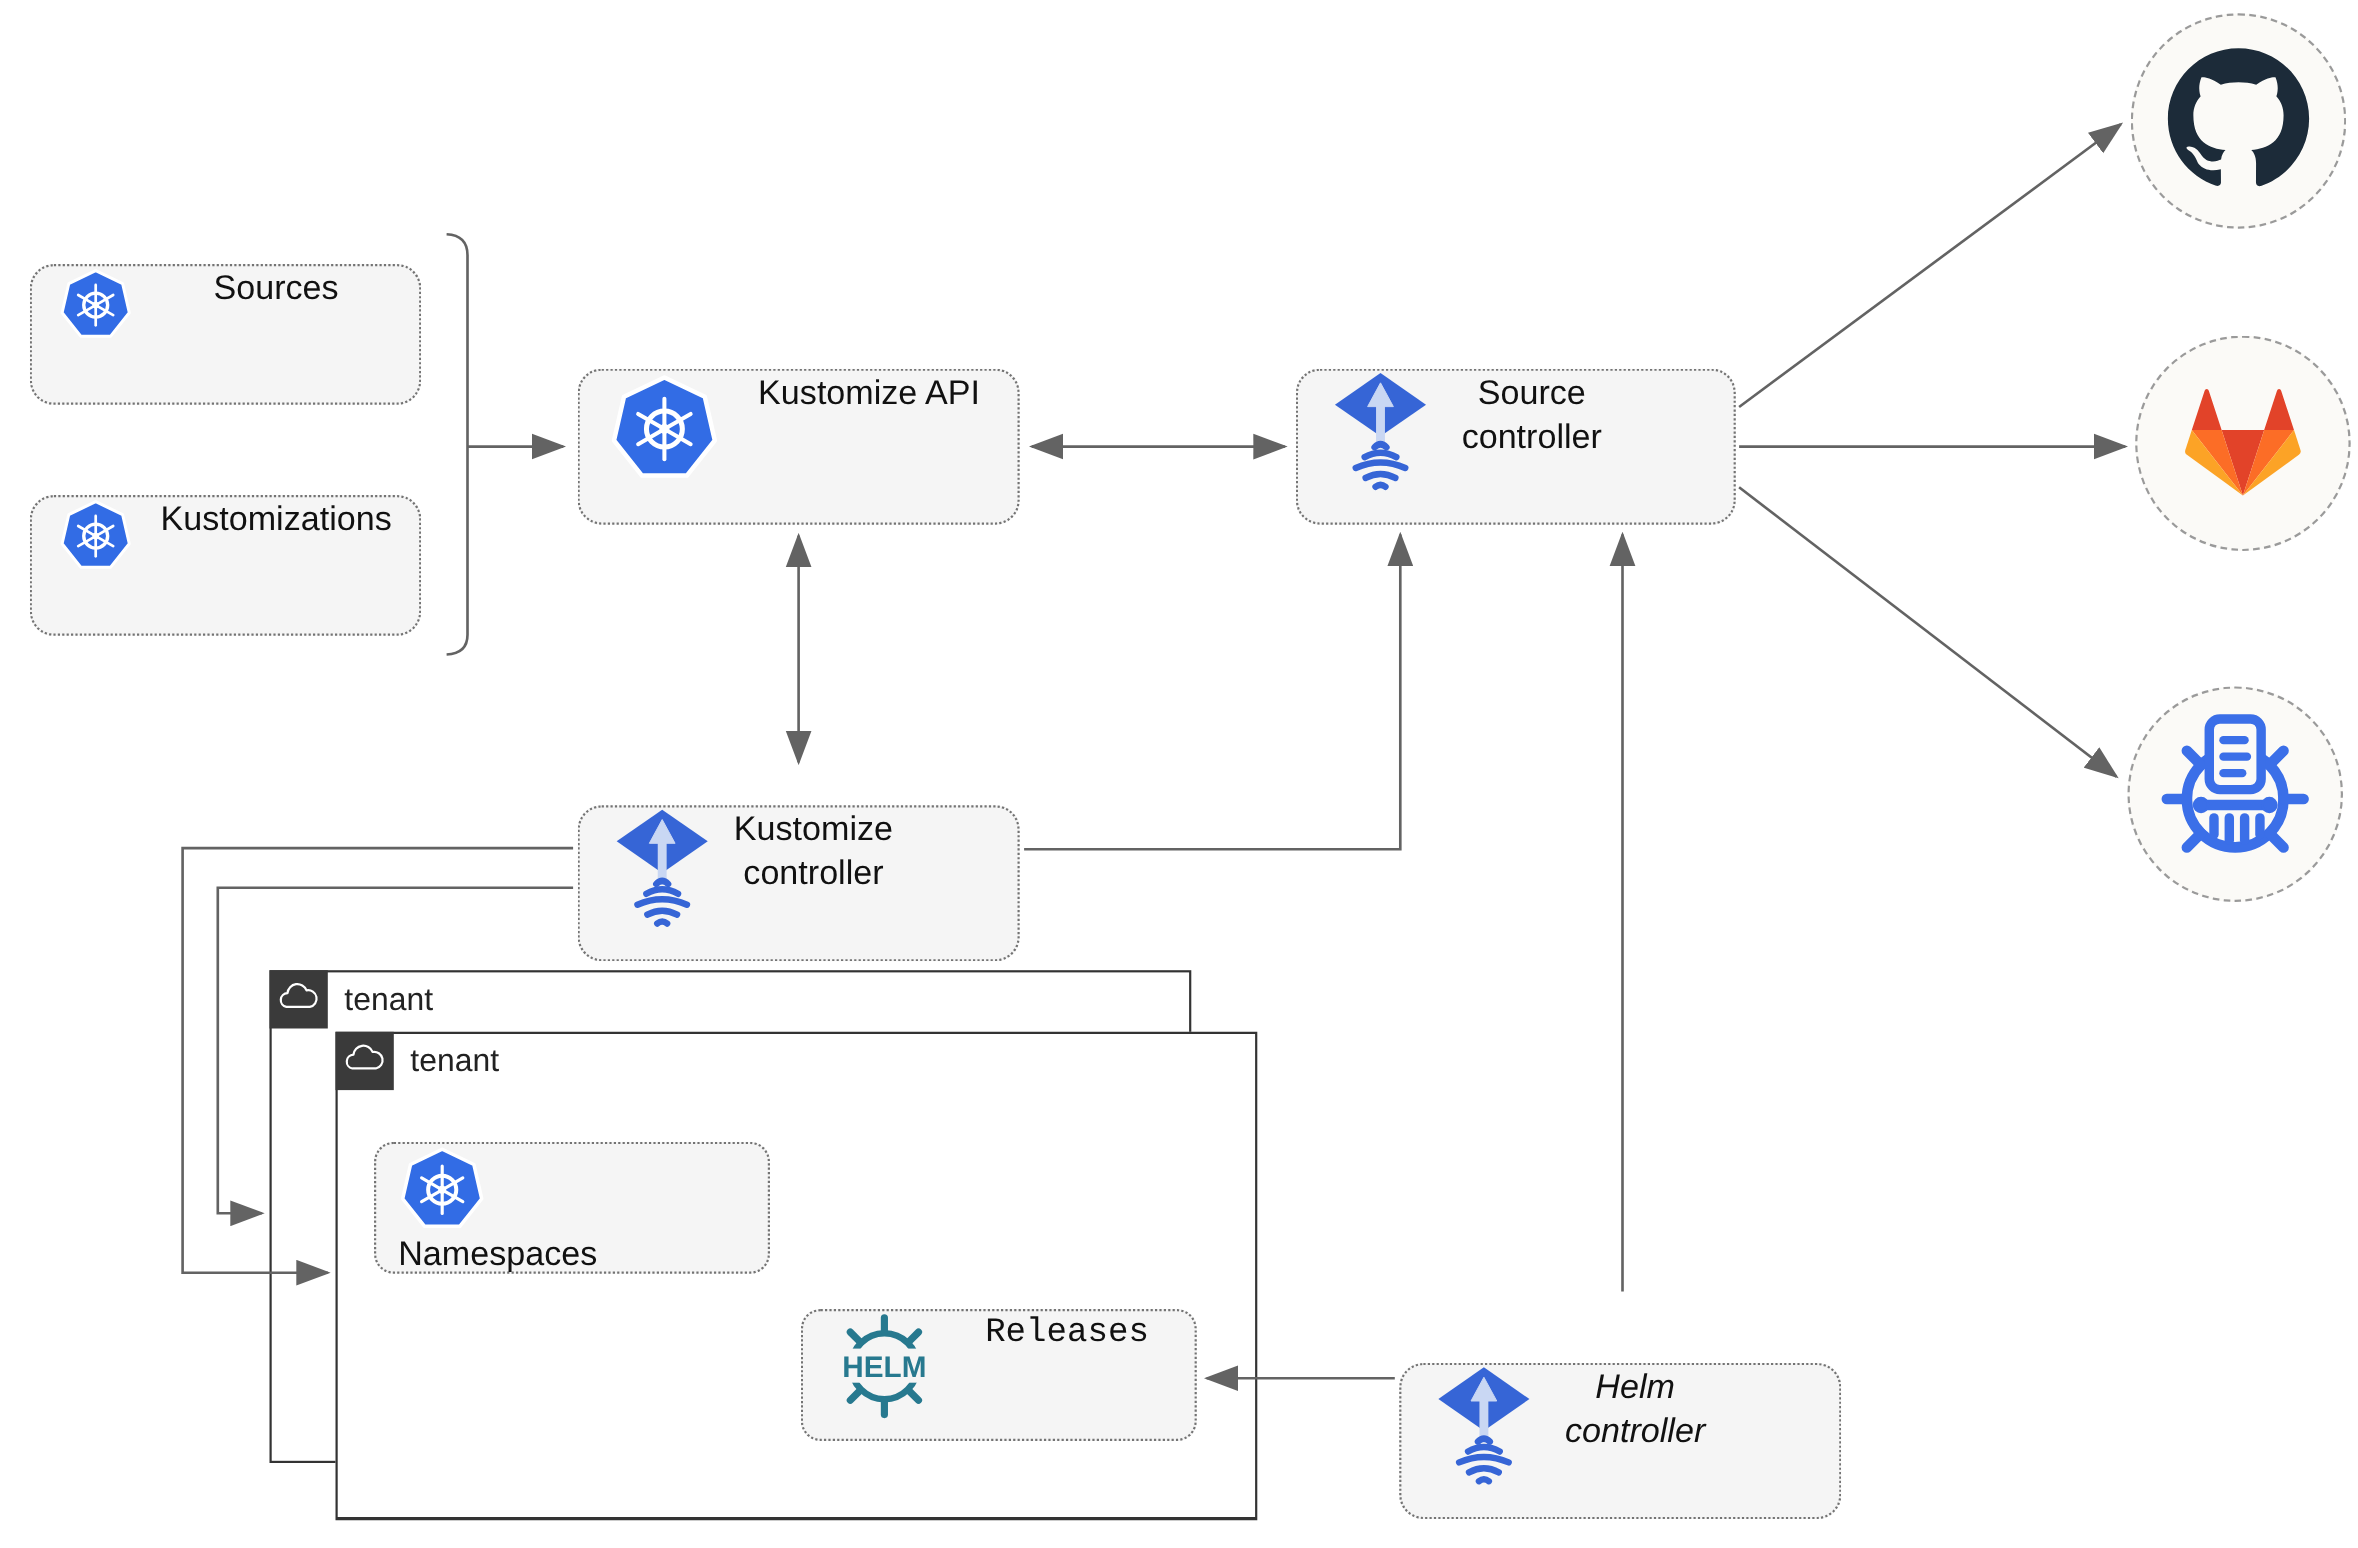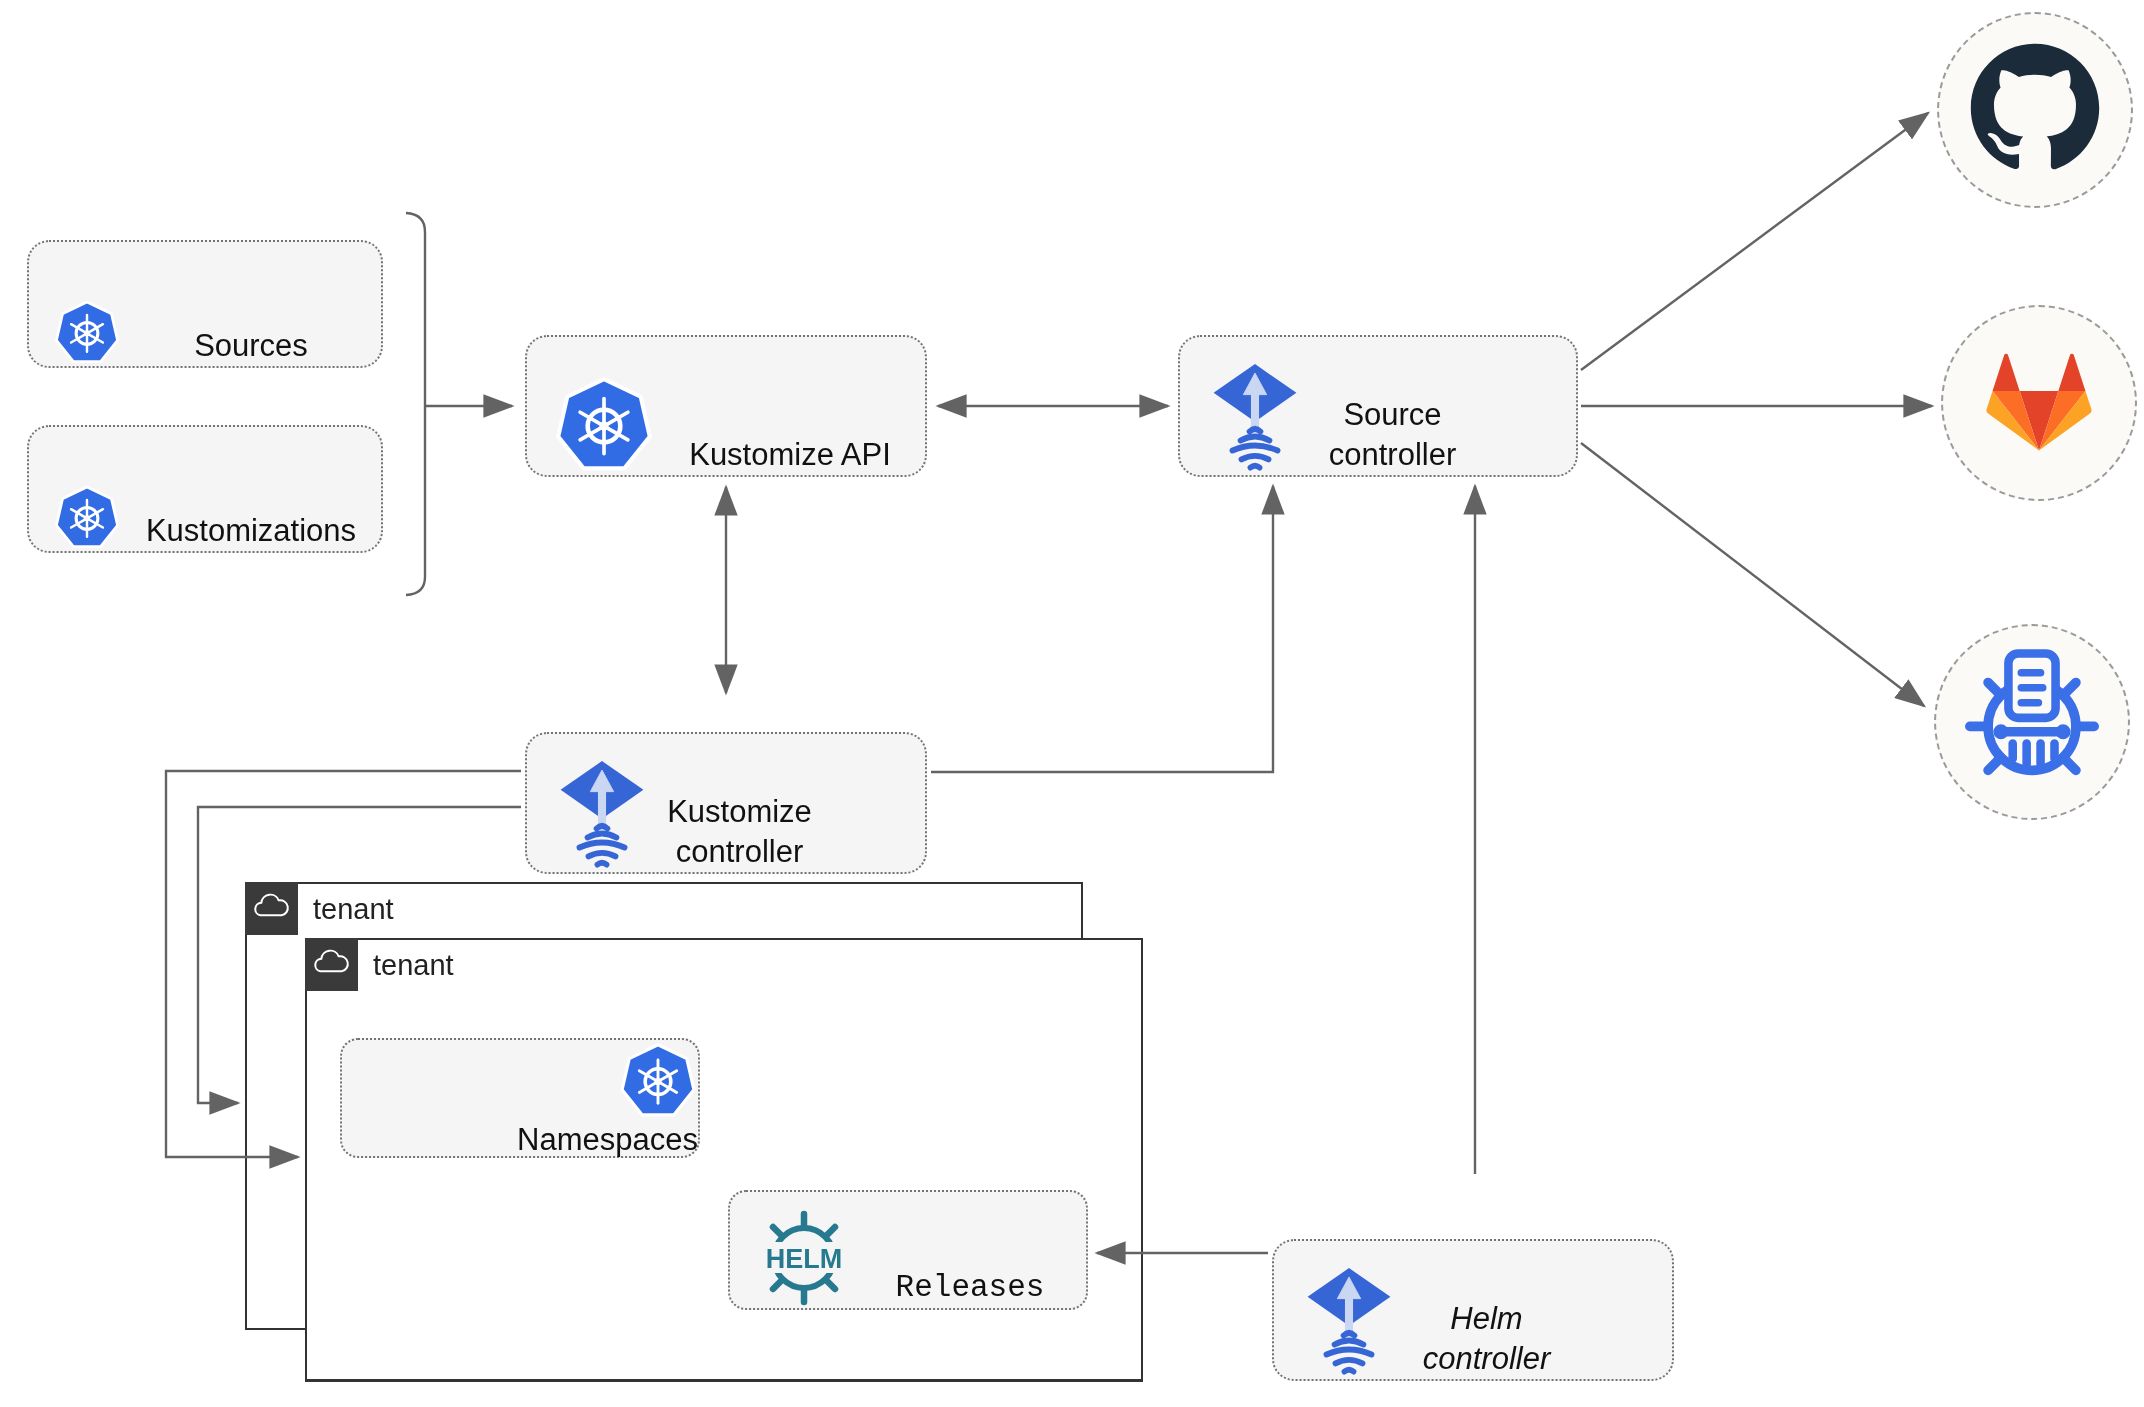--- a/index.html
+++ b/index.html
@@ -1,21 +1,21 @@
 <!DOCTYPE html>
 <html><head>
 <meta charset="utf-8">
 <style>
   html,body{margin:0;padding:0;background:#ffffff;}
   #canvas{position:relative;width:2144px;height:1407px;background:#ffffff;overflow:hidden;
           font-family:"Liberation Sans",sans-serif;color:#1a1a1a;}
 
   
   .node{position:absolute;box-sizing:border-box;background:#f5f5f5;border:2px dotted #737373;
-        border-radius:22px;display:flex;align-items:flex-end;}
+        border-radius:22px;display:flex;align-items:flex-start;}
   .node .ic{flex:0 0 auto;display:flex;align-items:center;justify-content:center;}
   .node .lbl{flex:1 1 auto;text-align:center;font-size:31px;line-height:40px;color:#111;
              display:flex;align-items:center;justify-content:center;}
   .node .lbl span{display:inline-block;}
   .wrap2 span{max-width:185px;}
 
   
   .ext{position:absolute;box-sizing:border-box;width:196px;height:196px;border-radius:50%;
        background:#fbfaf7;border:2px dashed #9a9a9a;display:flex;align-items:center;justify-content:center;}
 
@@ -136,21 +136,21 @@
     <span class="ic">
       <svg width="68" height="68">
           <use href="#k8s"></use>
         </svg>
       </span>
     <span class="lbl">
         <span>Sources</span>
       </span>
   </div>
 
-  <div class="node" style="left:27px;top:425px;width:356px;height:128px;padding-left:24px;">
+  <div class="node" style="left:27px;top:450px;width:356px;height:128px;padding-left:24px;">
     <span class="ic">
       <svg width="68" height="68">
           <use href="#k8s"></use>
         </svg>
       </span>
     <span class="lbl">
         <span>Kustomizations</span>
       </span>
   </div>
 

